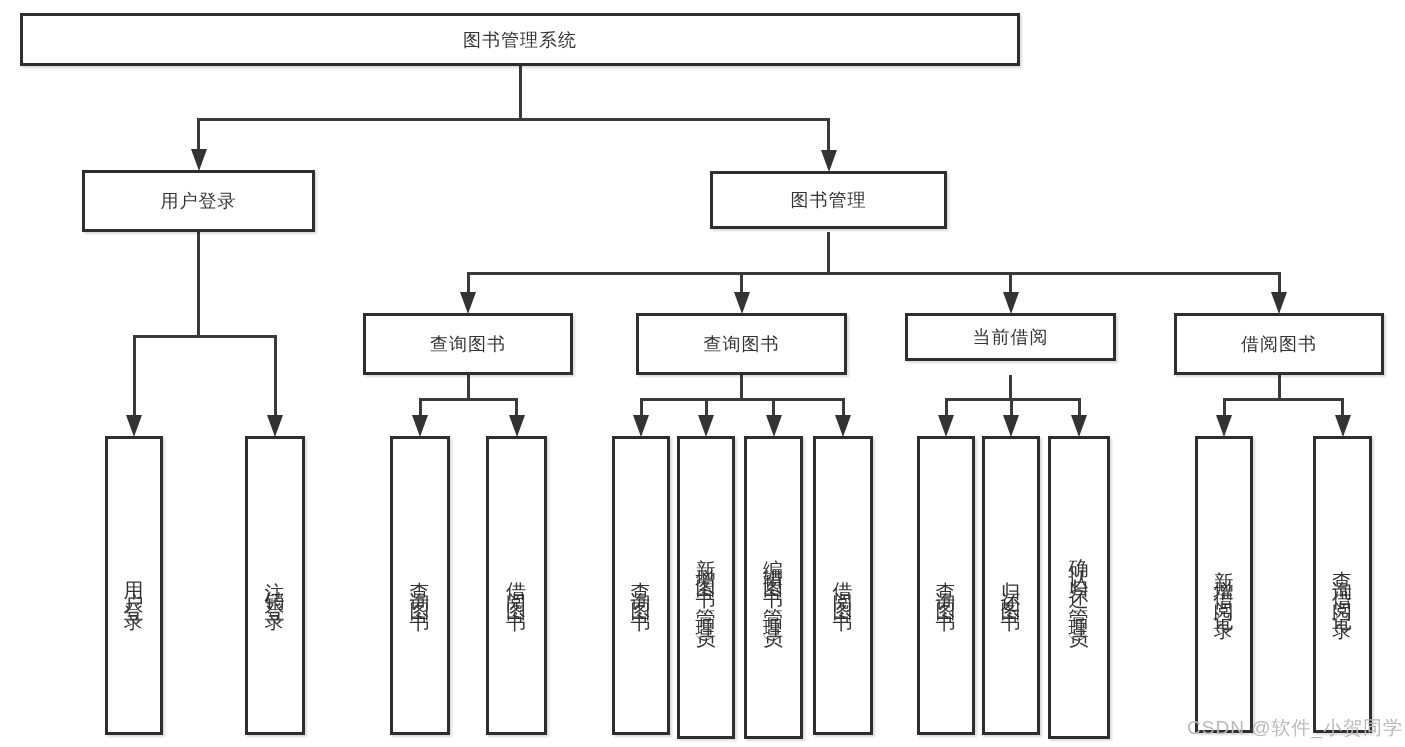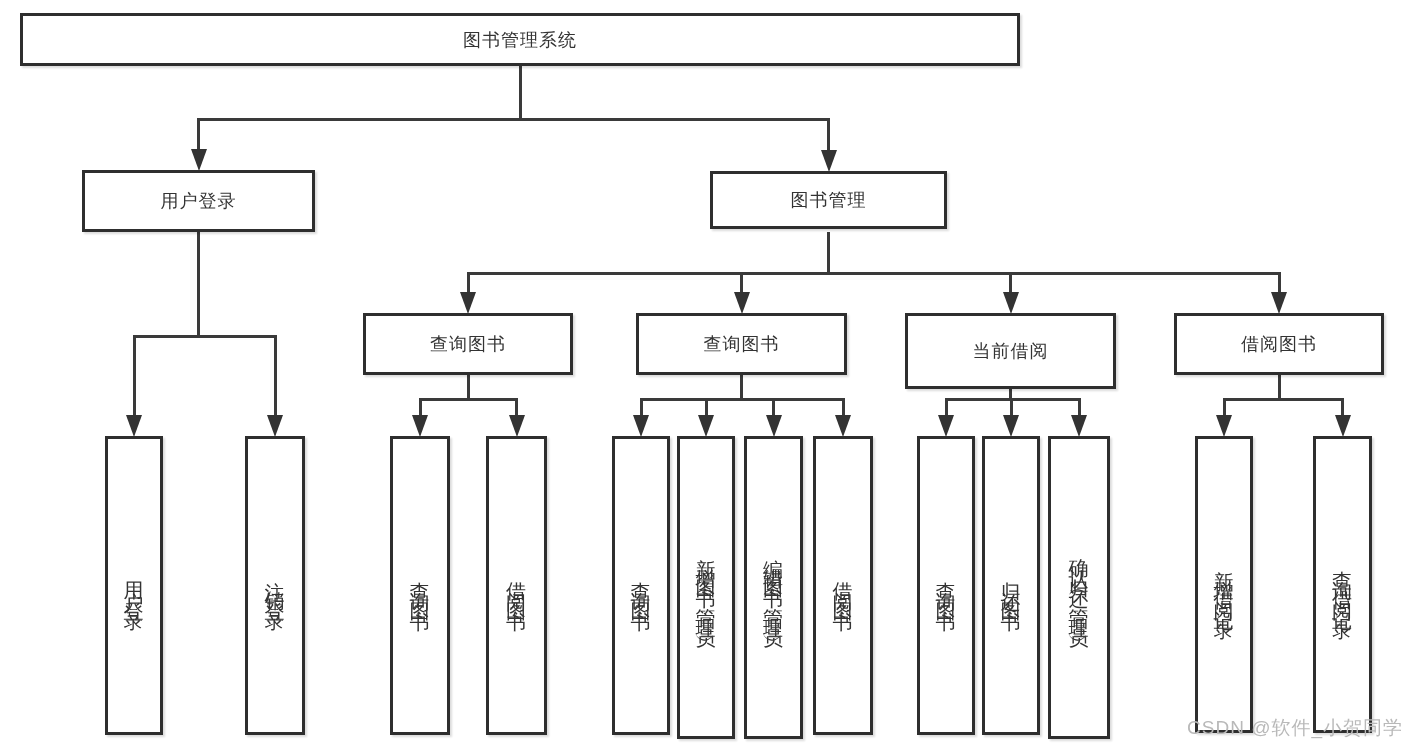--- a/index.html
+++ b/index.html
@@ -134,21 +134,21 @@
       </div>
       <div class="node h" style="left: 710px; top: 171px; width: 237px; height: 58px;">
         <span>图书管理</span>
       </div>
       <div class="node h" style="left: 363px; top: 313px; width: 210px; height: 62px;">
         <span>查询图书</span>
       </div>
       <div class="node h" style="left: 636px; top: 313px; width: 211px; height: 62px;">
         <span>查询图书</span>
       </div>
-      <div class="node h" style="left: 905px; top: 313px; width: 211px; height: 76px;">
+      <div class="node h" style="left: 905px; top: 313px; width: 211px; height: 48px;">
         <span>当前借阅</span>
       </div>
       <div class="node h" style="left: 1174px; top: 313px; width: 210px; height: 62px;">
         <span>借阅图书</span>
       </div>
       <div class="node v" style="left: 105px; top: 436px; width: 58px; height: 299px;">
         <span>用户登录</span>
       </div>
       <div class="node v" style="left: 245px; top: 436px; width: 60px; height: 299px;">
         <span>注销登录</span>

